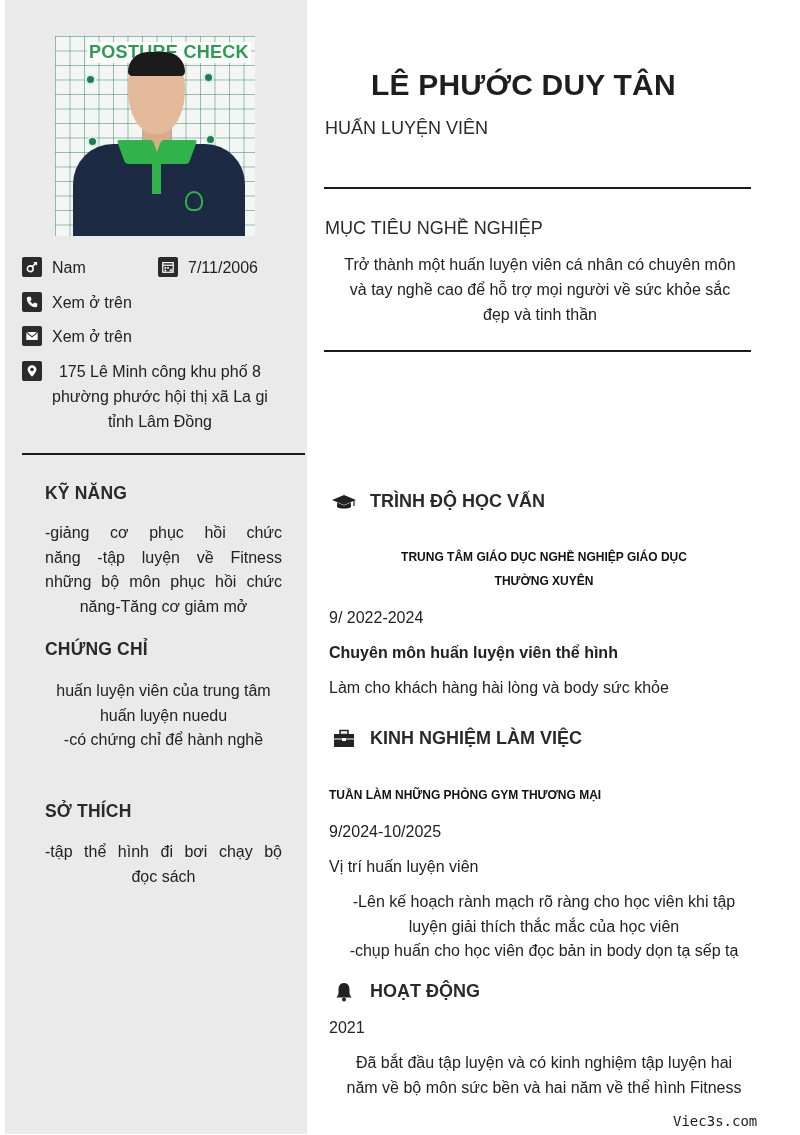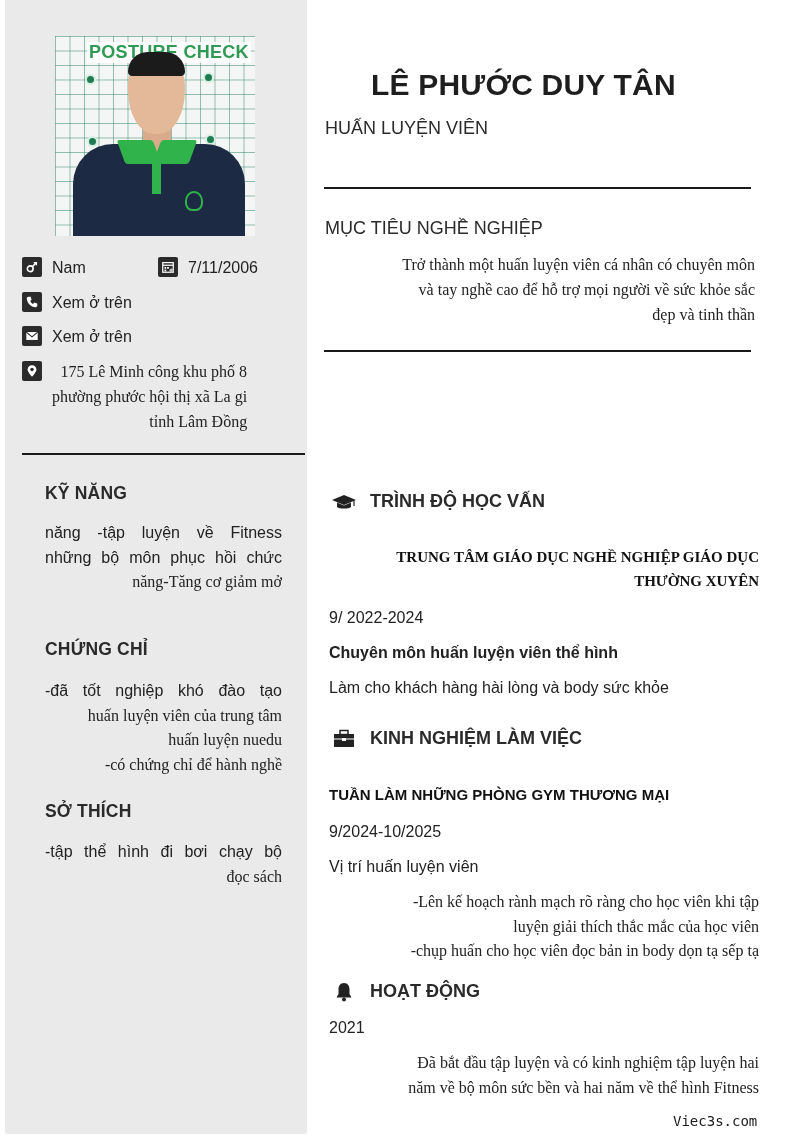--- a/index.html
+++ b/index.html
@@ -27,33 +27,33 @@
 
     .info-row { position: absolute; display: flex; align-items: flex-start; font-size: 16px; line-height: 25px; color: #222; }
     .icon-box { width: 20px; height: 20px; background: #2b2b2b; color: #fff; display: flex; align-items: center; justify-content: center; margin-top: 2px; margin-right: 10px; border-radius: 2px; flex: none; }
     .icon-box svg { width: 14px; height: 14px; }
 
     .divider { position: absolute; height: 2px; background: #1a1a1a; }
 
     .side-title { position: absolute; left: 45px; font-weight: bold; font-size: 17.5px; color: #2a2a2a; letter-spacing: 0.2px; }
     .side-text { position: absolute; left: 45px; width: 237px; font-size: 16px; line-height: 24.5px; color: #222; text-align: justify; }
     .justify-line { display: block; text-align: justify; text-align-last: justify; }
-    .last-line { display: block; text-align: right; font-family: Liberation Serif, serif; }
+    .last-line { display: block; text-align: center; }
 
     .name { position: absolute; left: 325px; top: 68px; font-weight: bold; font-size: 30px; color: #1e1e1e; letter-spacing: 0.2px; margin-left: 46px; }
     .job-title { position: absolute; left: 325px; top: 118px; font-size: 18px; color: #2a2a2a; }
 
     .main-title { position: absolute; left: 325px; font-weight: normal; font-size: 18px; color: #2a2a2a; }
     .main-text { position: absolute; left: 325px; width: 430px; font-size: 16px; line-height: 25px; color: #222; }
 
     .sec-head { position: absolute; left: 329px; display: flex; align-items: flex-start; font-weight: bold; font-size: 18px; color: #2a2a2a; }
     .sec-head .sec-icon { width: 30px; height: 22px; margin-right: 11px; display: flex; align-items: center; justify-content: center; }
     .sec-head .sec-icon svg { width: 26px; height: 22px; }
 
-    .item-title { position: absolute; left: 329px; width: 430px; font-weight: bold; font-size: 15px; line-height: 24px; color: #111; }
+    .item-title { position: absolute; left: 329px; width: 430px; font-weight: bold; font-size: 12px; line-height: 24px; color: #111; }
     .item-text { position: absolute; left: 329px; width: 430px; font-size: 16px; line-height: 24.5px; color: #222; }
 
     .watermark { position: absolute; left: 673px; top: 1113px; font-family: "DejaVu Sans Mono", "Liberation Mono", monospace; font-size: 14px; color: #1a1a1a; }
   </style>
 </head>
 <body>
 
 <div class="sidebar"></div>
 
 <div class="photo">
@@ -127,28 +127,28 @@
     <span class="last-line">175 Lê Minh công khu phố 8</span>
     <span class="last-line">phường phước hội thị xã La gi</span>
     <span class="last-line">tỉnh Lâm Đồng</span>
   </div>
 </div>
 
 <div class="divider" style="left:22px;top:453px;width:283px;"></div>
 
 <div class="side-title" style="top:483px;">KỸ NĂNG</div>
 <div class="side-text" style="top:521px;">
+  <span class="justify-line">-giảng cơ phục hồi chức</span>
   <span class="justify-line">năng -tập luyện về Fitness</span>
   <span class="justify-line">những bộ môn phục hồi chức</span>
   <span class="last-line">năng-Tăng cơ giảm mở</span>
 </div>
 
 <div class="side-title" style="top:639px;">CHỨNG CHỈ</div>
 <div class="side-text" style="top:679px;">
-  <span class="justify-line">-đã tốt nghiệp khó đào tạo</span>
   <span class="last-line">huấn luyện viên của trung tâm</span>
   <span class="last-line">huấn luyện nuedu</span>
   <span class="last-line">-có chứng chỉ để hành nghề</span>
 </div>
 
 <div class="side-title" style="top:801px;">SỞ THÍCH</div>
 <div class="side-text" style="top:840px;">
   <span class="justify-line">-tập thể hình đi bơi chạy bộ</span>
   <span class="last-line">đọc sách</span>
 </div>

